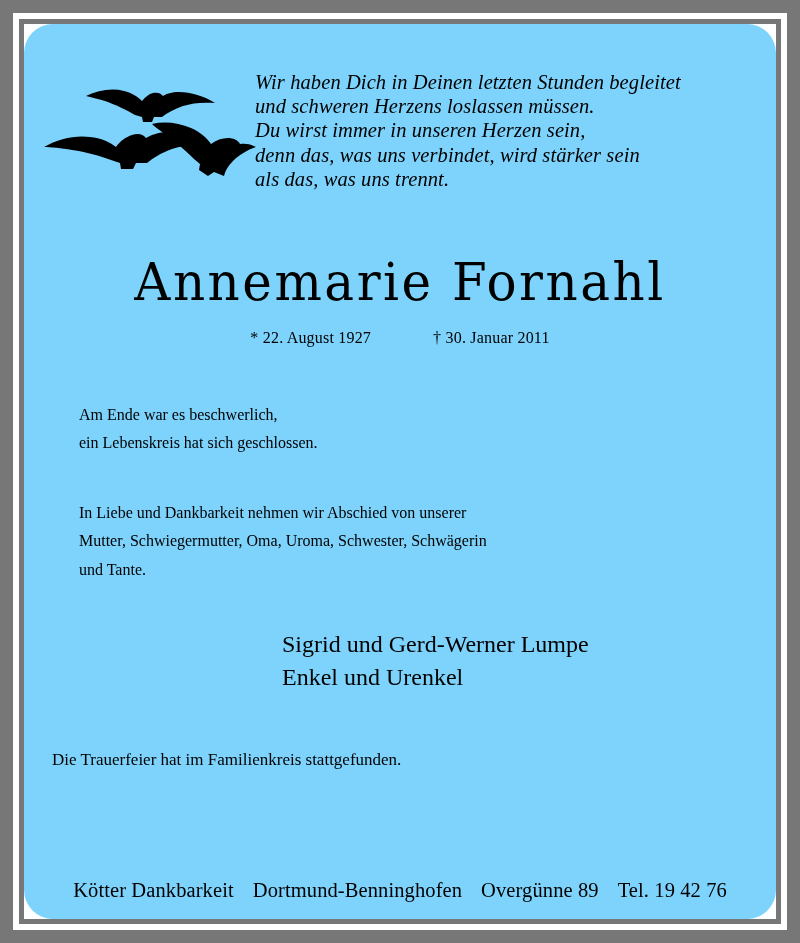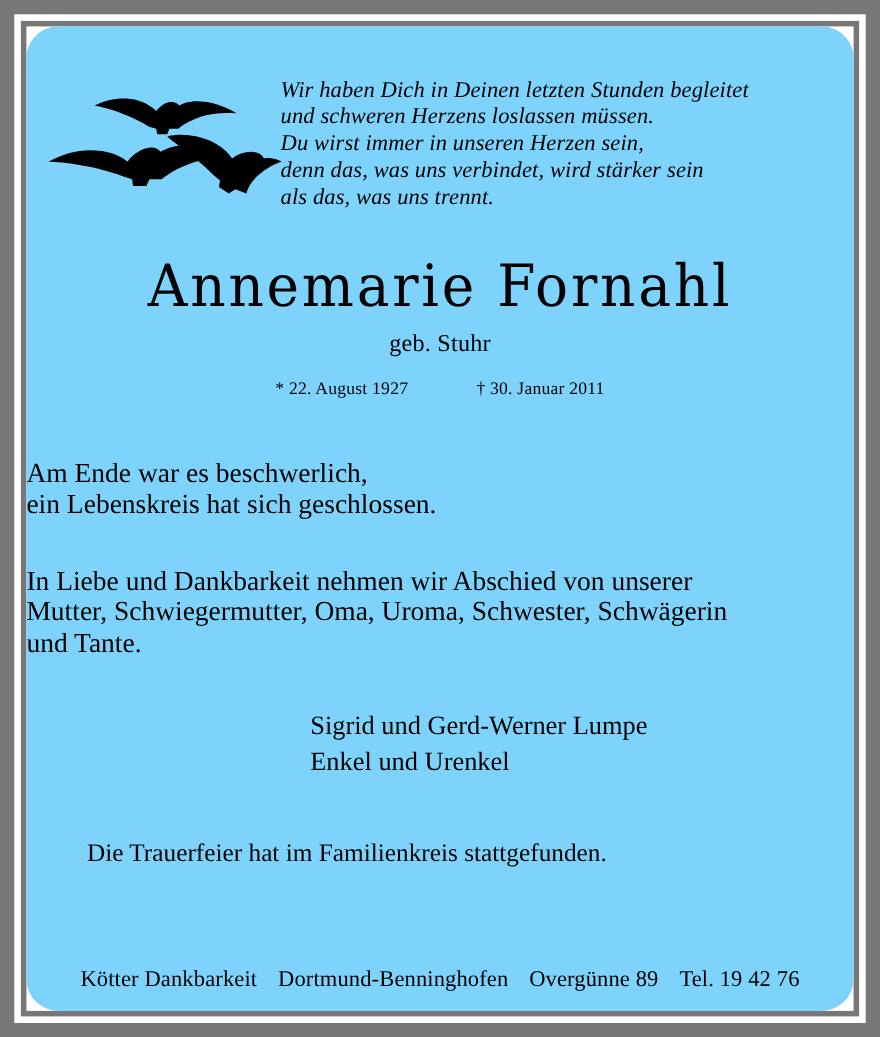--- a/index.html
+++ b/index.html
@@ -63,21 +63,21 @@
     font-style: italic;
     font-size: 20.5px;
     line-height: 24.2px;
     white-space: pre-line;
     letter-spacing: 0.1px;
   }
 
   
   .name-block {
     text-align: center;
-    margin-top: 50px;
+    margin-top: 72px;
   }
   .deceased-name {
     font-family: "DejaVu Serif", "Liberation Serif", serif;
     font-size: 50px;
     line-height: 1.05;
     font-weight: 400;
     letter-spacing: 2.5px;
     transform: scaleY(1.06);
     transform-origin: center;
   }
@@ -93,40 +93,41 @@
     font-size: 16px;
     letter-spacing: 0.2px;
   }
   .dates .birth { display: inline-block; }
   .dates .gap   { display: inline-block; width: 62px; }
   .dates .death { display: inline-block; }
 
   
   .body-text {
     margin-top: 54px;
-    font-size: 25px;
+    padding-left: 55px;
+    font-size: 16px;
     line-height: 28.5px;
   }
   .para { white-space: pre-line; }
   .para + .para { margin-top: 41px; }
 
   
   .survivors {
     margin-top: 44px;
     padding-left: 258px;
     font-size: 24px;
     line-height: 33px;
   }
   .survivor-line { white-space: pre; }
 
   
   .closing {
     margin-top: 52px;
-    padding-left: 55px;
-    font-size: 23px;
+    padding-left: 28px;
+    font-size: 17px;
     line-height: 28px;
   }
 
   
   .footer {
     position: absolute;
     left: 0;
     right: 0;
     bottom: 17px;
     text-align: center;
@@ -175,21 +176,20 @@
 
         <div class="verse">Wir haben Dich in Deinen letzten Stunden begleitet
 und schweren Herzens loslassen müssen.
 Du wirst immer in unseren Herzen sein,
 denn das, was uns verbindet, wird stärker sein
 als das, was uns trennt.</div>
       </div>
 
       <div class="name-block">
         <div class="deceased-name">Annemarie Fornahl</div>
-        <div class="maiden-name">geb. Stuhr</div>
       </div>
 
       <div class="dates">
         <span class="birth">* 22. August 1927</span><span class="gap"></span><span class="death">† 30. Januar 2011</span>
       </div>
 
       <div class="body-text">
         <div class="para">Am Ende war es beschwerlich,
 ein Lebenskreis hat sich geschlossen.</div>
         <div class="para">In Liebe und Dankbarkeit nehmen wir Abschied von unserer

